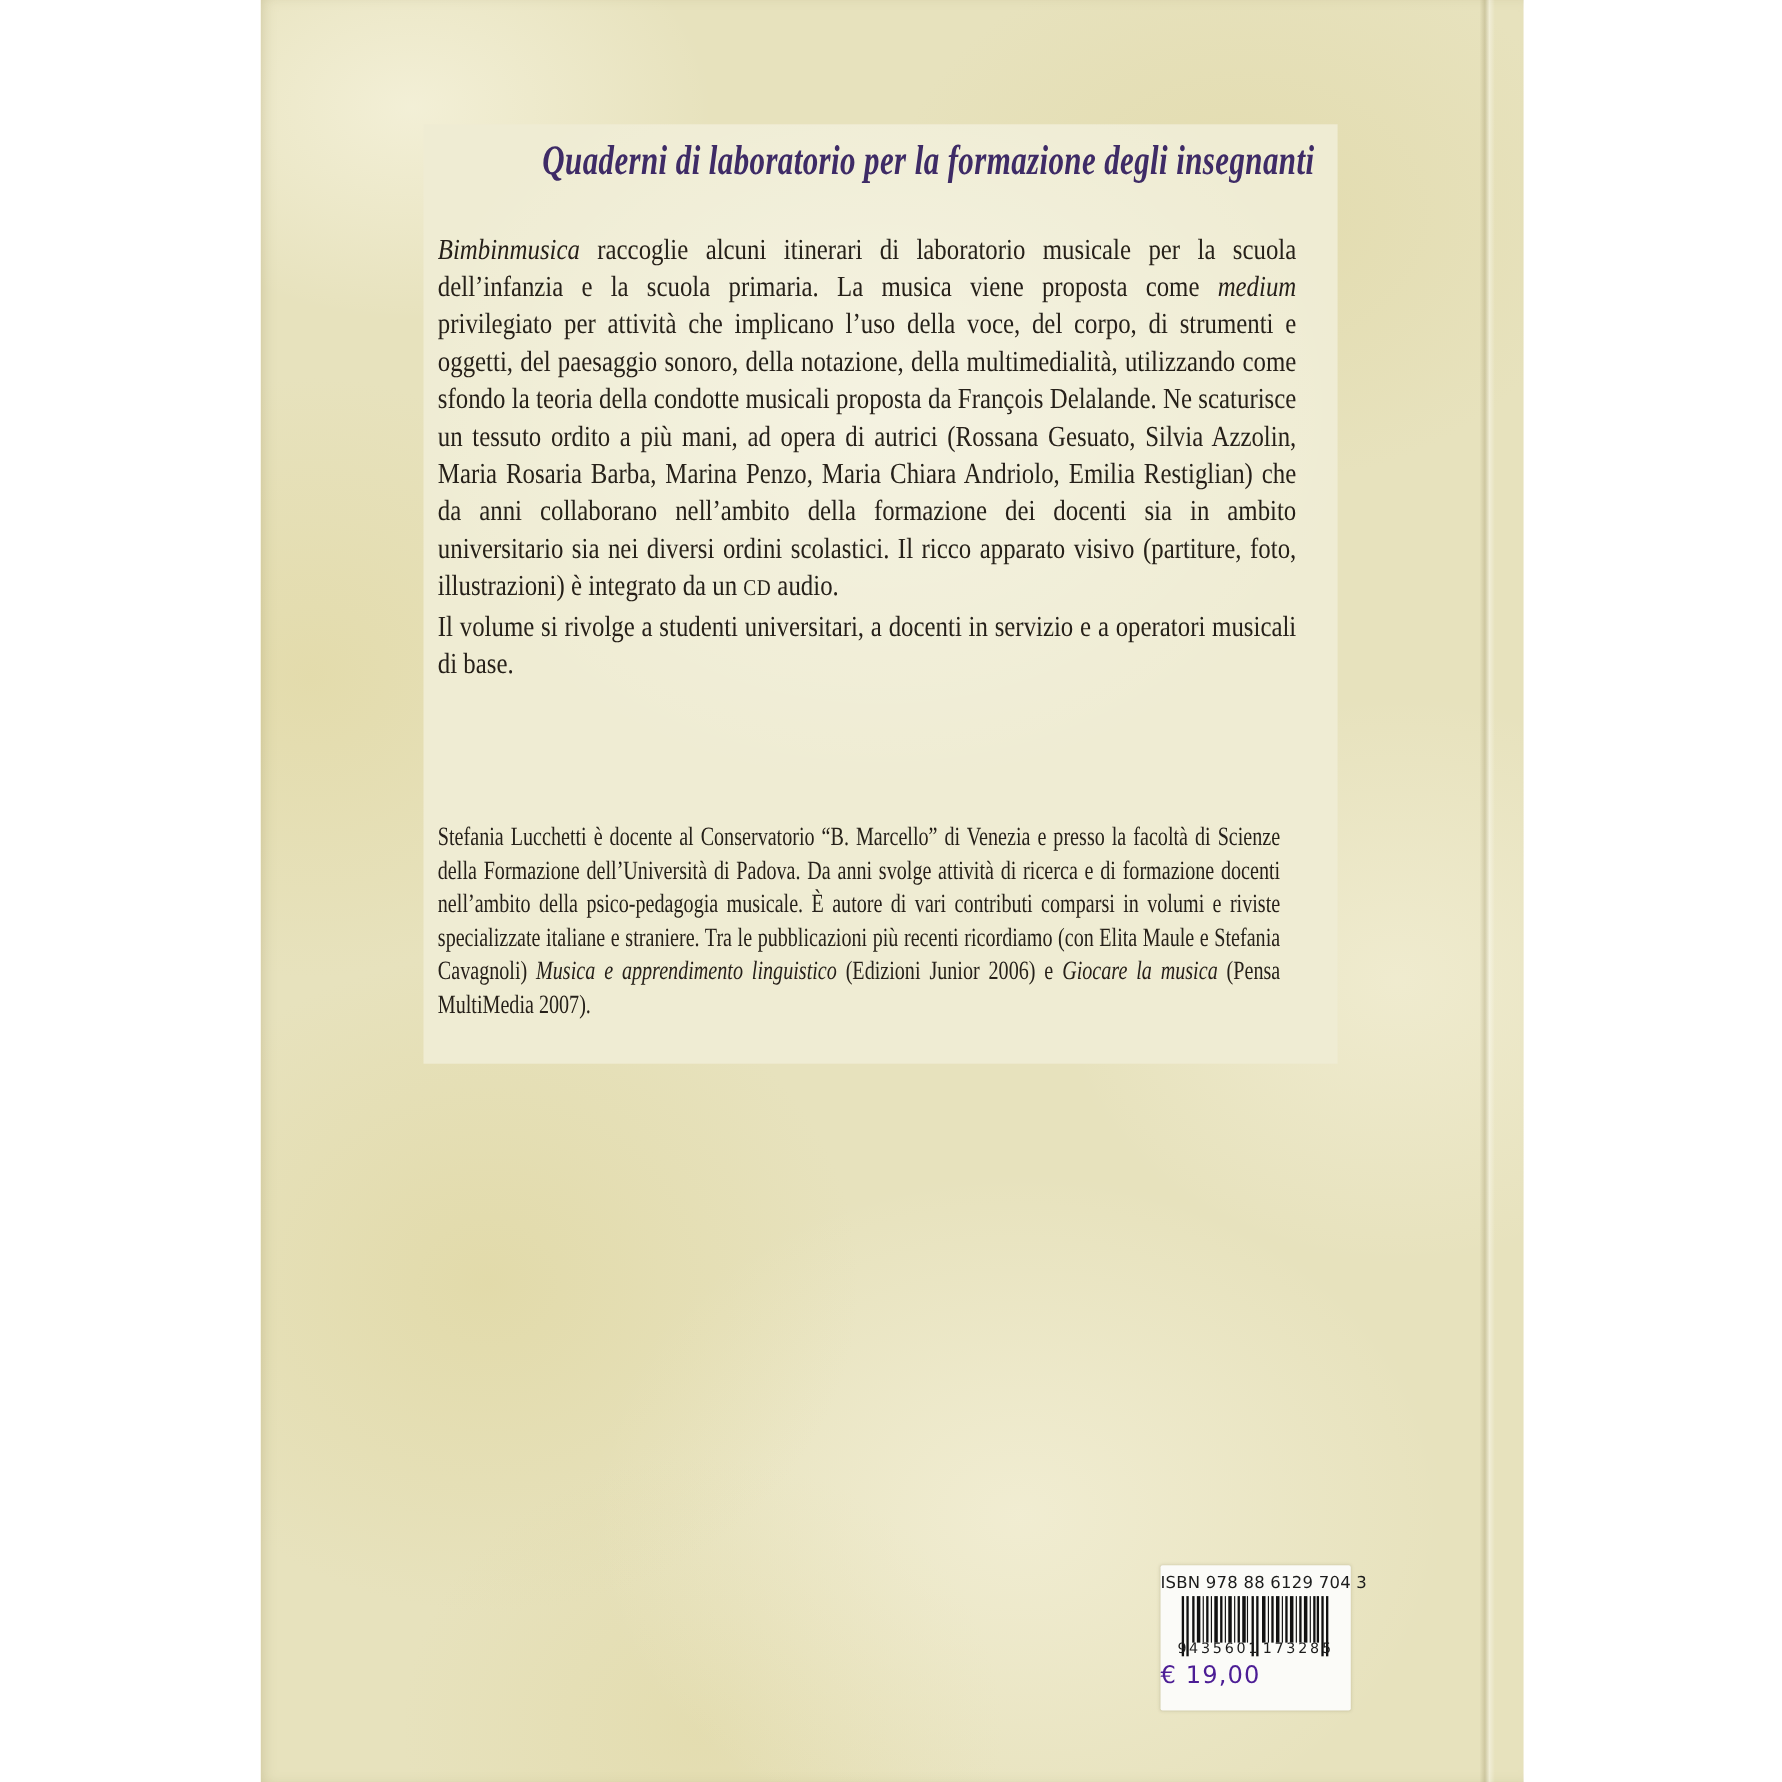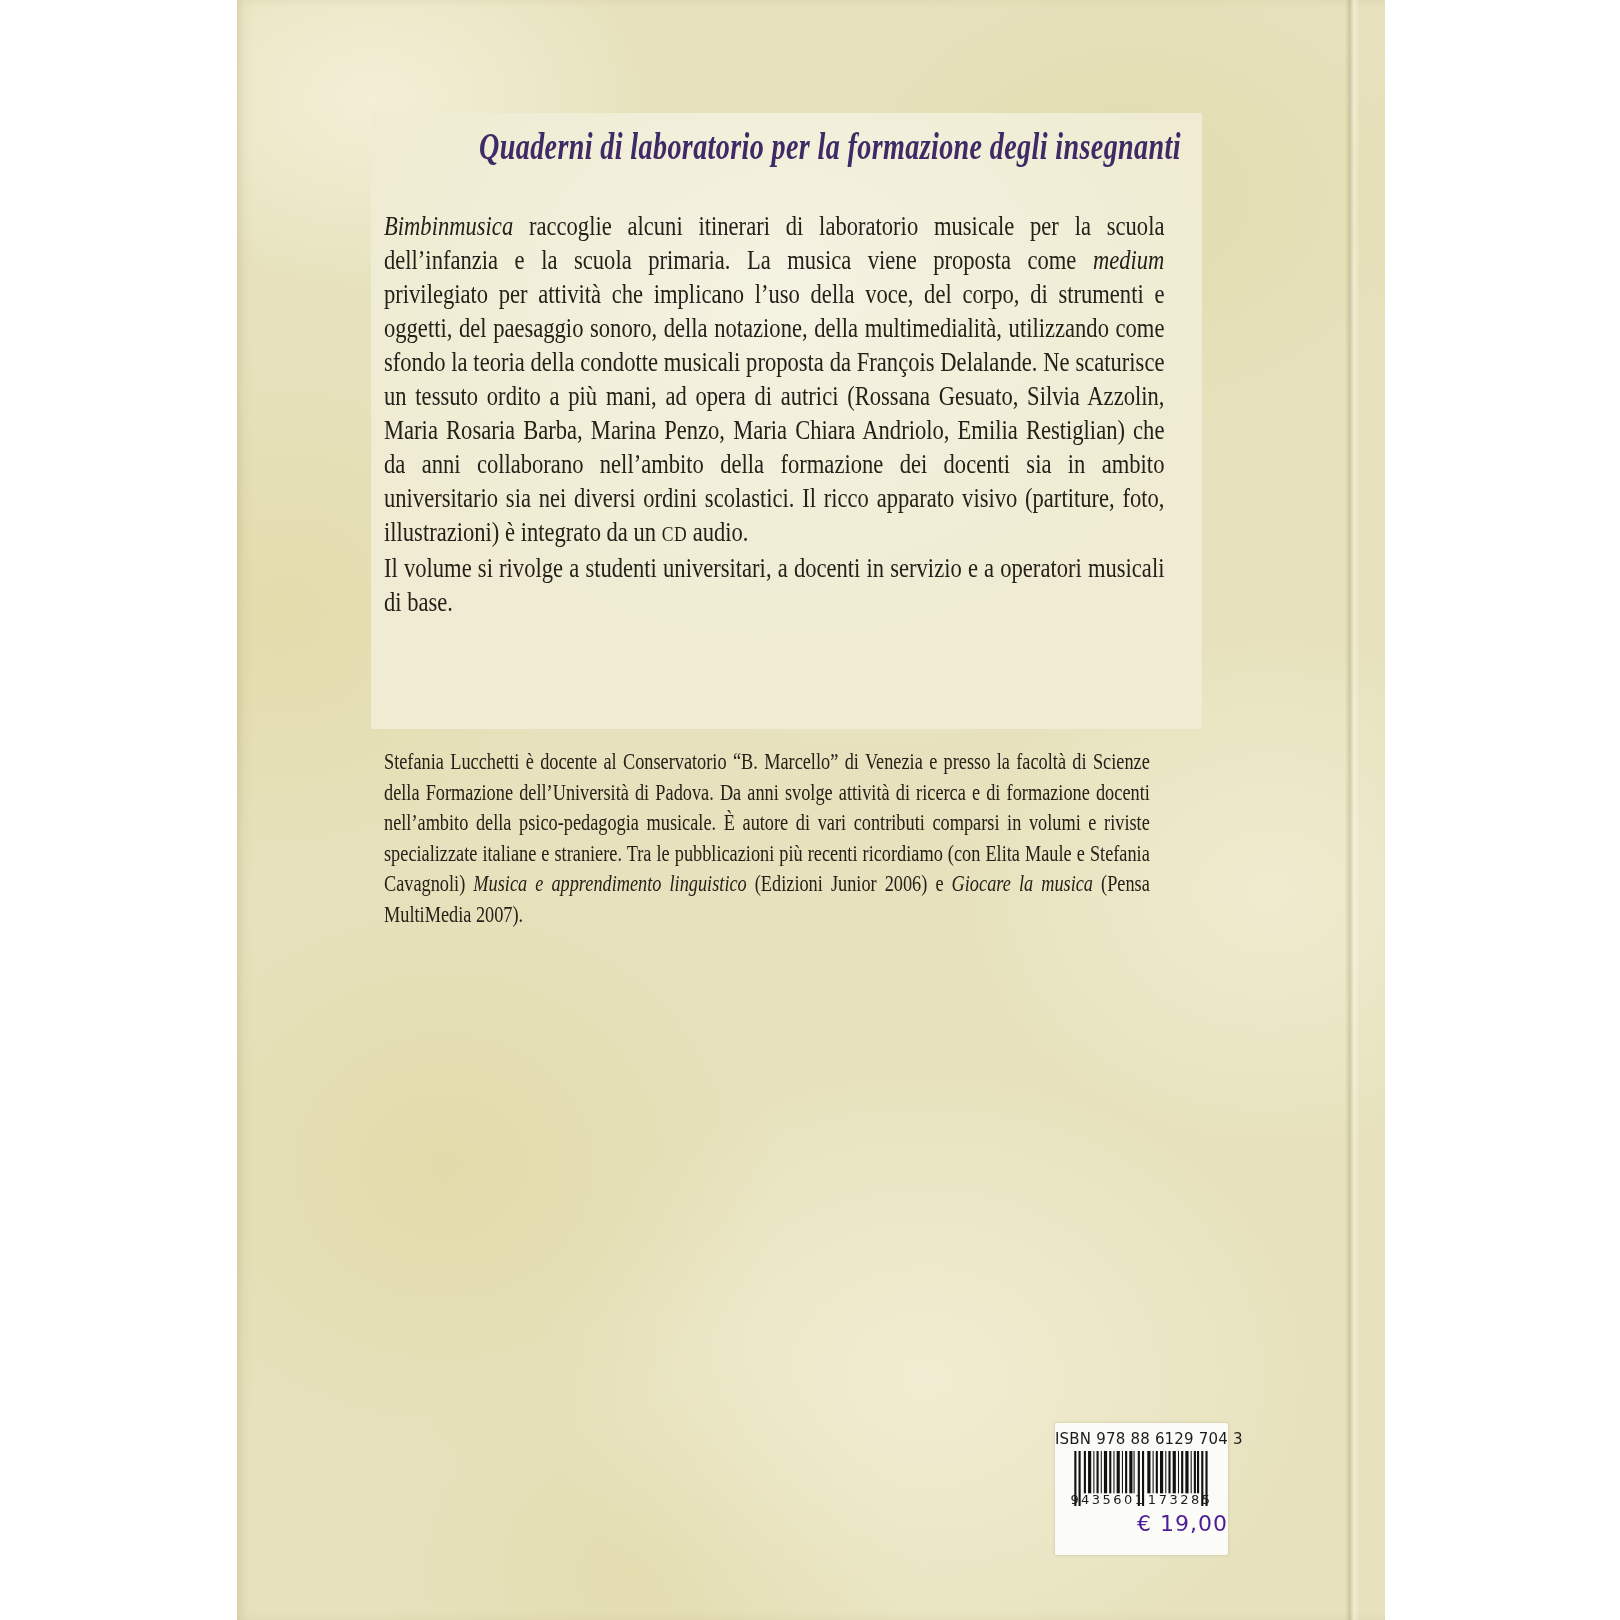--- a/index.html
+++ b/index.html
@@ -28,21 +28,21 @@
   .crease{
     position:absolute;left:1108px;top:0;width:14px;height:100%;
     background:linear-gradient(90deg,
       rgba(140,130,85,0) 0%,
       rgba(140,130,85,.28) 35%,
       rgba(255,255,250,.40) 65%,
       rgba(140,130,85,0) 100%);
   }
   
   .panel{
-    position:absolute;left:134px;top:113px;width:831px;height:616px;
+    position:absolute;left:148px;top:113px;width:831px;height:854px;
     background-color:#efecd3;
     background-image:radial-gradient(ellipse 620px 500px at 50% 30%, rgba(255,255,252,.35), transparent 70%);
   }
   .series-title{
     position:absolute;top:10px;left:0;width:100%;
     text-align:center;
     font-style:italic;font-weight:bold;
     font-size:38px;line-height:46px;
     letter-spacing:.5px;
     color:#3e2b66;
@@ -68,21 +68,21 @@
     transform-origin:0 0;
   }
   .bio p{margin:0;}
   .it{font-style:italic;}
   .sc{font-size:.78em;letter-spacing:.5px;}
   
   .barcode-label{
     position:absolute;left:818px;top:1423px;width:173px;height:132px;
     background:#fbfbf8;border-radius:2px;
     box-shadow:0 0 3px rgba(90,85,50,.25);
-    text-align:right;
+    text-align:left;
     font-family:"DejaVu Sans","Liberation Sans",sans-serif;
     color:#1c1c1c;
   }
   .isbn-line{
     margin-top:7px;font-size:15px;letter-spacing:.2px;white-space:nowrap;
   }
   .bars{display:block;margin:3px auto 0 auto;}
   .digits-row{
     width:142px;margin:-13px auto 0 auto;
     display:flex;justify-content:space-between;align-items:flex-start;

